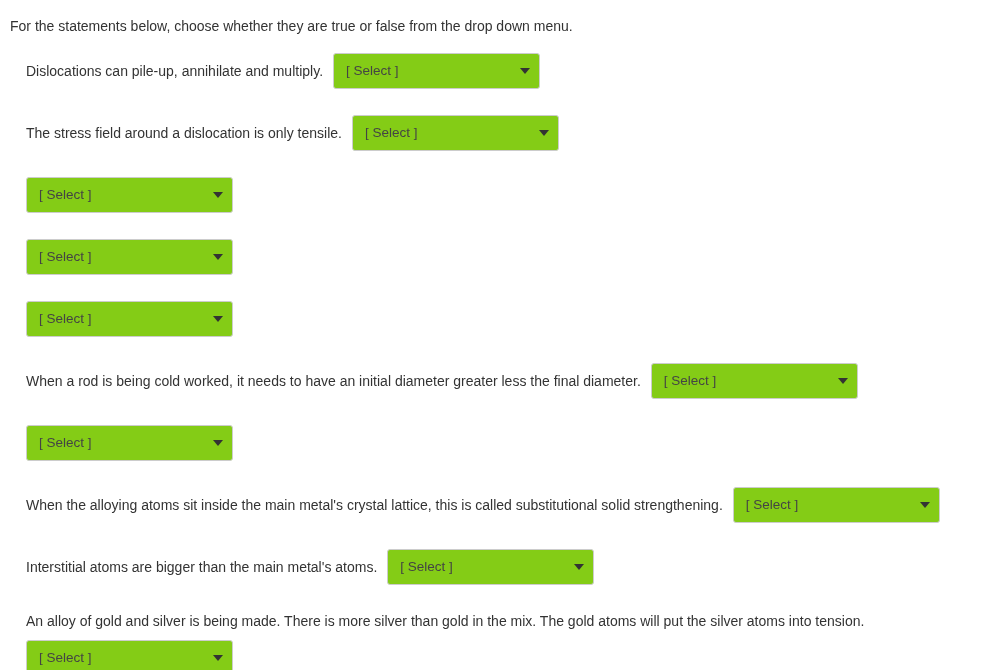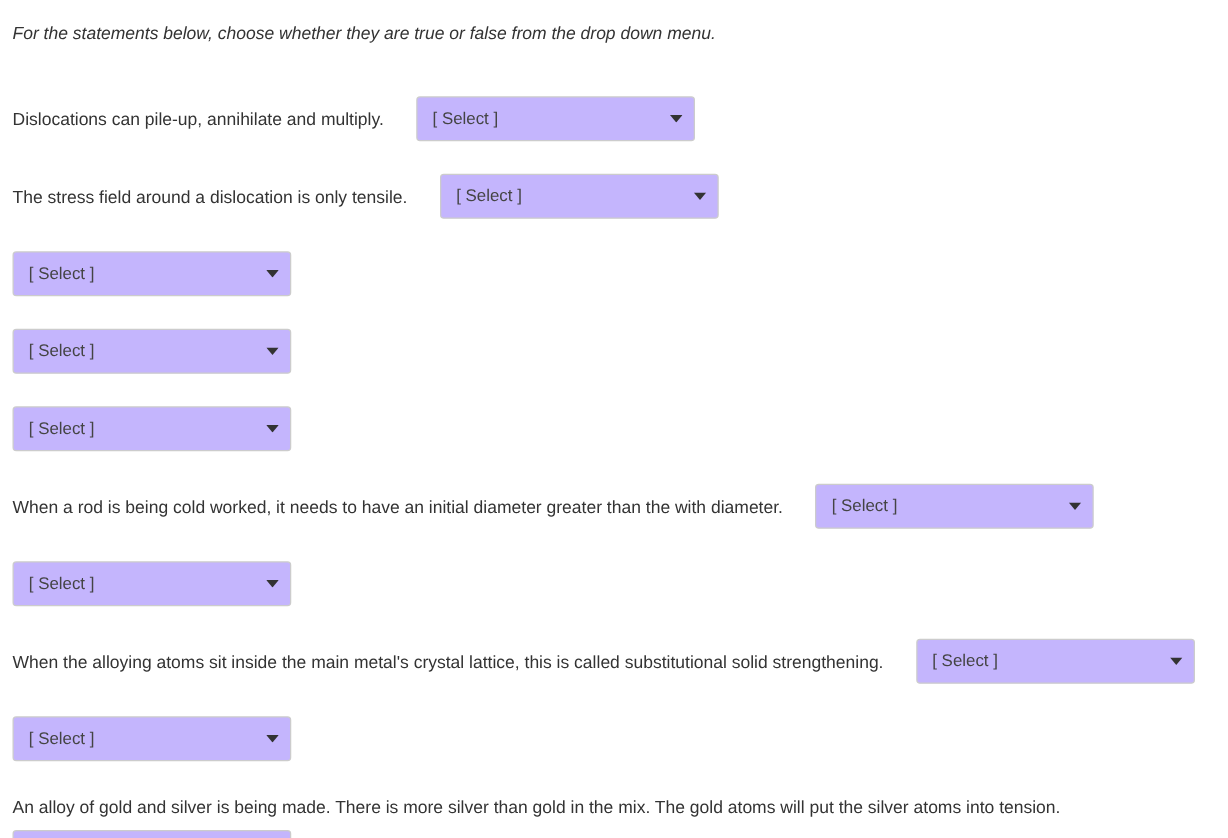--- a/index.html
+++ b/index.html
@@ -6,49 +6,49 @@
       font-family: Arial, Helvetica, sans-serif;
       font-size: 14px;
       color: #333;
       margin: 0;
       padding: 16px 10px;
       background: #fff;
       width: 982px;
       box-sizing: border-box;
     }
     .instructions {
-      margin-bottom: 40px;
+      margin-bottom: 16px;
       line-height: 1.5;
-      font-style: italic;
     }
     .question-row {
       display: flex;
       align-items: center;
       flex-wrap: wrap;
       margin-bottom: 26px;
-      gap: 8px 26px;
+      gap: 8px 10px;
+      margin-left: 16px;
     }
     .question-text {
       line-height: 1.5;
     }
     .select-wrap {
       position: relative;
       display: inline-block;
     }
     select.answer-select {
       -webkit-appearance: none;
       -moz-appearance: none;
       appearance: none;
       border: 1px solid #ccc;
       border-radius: 3px;
-      background: #c4b5fd;
+      background: #84cc16;
       font-size: 13.5px;
       color: #444;
       padding: 8px 32px 8px 12px;
-      width: 223px;
+      width: 207px;
       box-sizing: border-box;
       height: 36px;
       line-height: 18px;
     }
     .select-wrap .chevron {
       position: absolute;
       right: 10px;
       top: 50%;
       transform: translateY(-50%);
       pointer-events: none;
@@ -130,21 +130,21 @@
     </select>
     <span class="chevron">
       <svg viewBox="0 0 10 6">
           <path d="M0 0 L5 6 L10 0 Z"></path>
         </svg>
     </span>
   </span>
 </div>
 
 <div class="question-row">
-  <span class="question-text">When a rod is being cold worked, it needs to have an initial diameter greater than the with diameter.</span>
+  <span class="question-text">When a rod is being cold worked, it needs to have an initial diameter greater less the final diameter.</span>
   <span class="select-wrap">
     <select class="answer-select">
       <option>[ Select ]</option>
     </select>
     <span class="chevron">
       <svg viewBox="0 0 10 6">
           <path d="M0 0 L5 6 L10 0 Z"></path>
         </svg>
     </span>
   </span>
@@ -171,20 +171,21 @@
     </select>
     <span class="chevron">
       <svg viewBox="0 0 10 6">
           <path d="M0 0 L5 6 L10 0 Z"></path>
         </svg>
     </span>
   </span>
 </div>
 
 <div class="question-row">
+  <span class="question-text">Interstitial atoms are bigger than the main metal's atoms.</span>
   <span class="select-wrap">
     <select class="answer-select">
       <option>[ Select ]</option>
     </select>
     <span class="chevron">
       <svg viewBox="0 0 10 6">
           <path d="M0 0 L5 6 L10 0 Z"></path>
         </svg>
     </span>
   </span>

